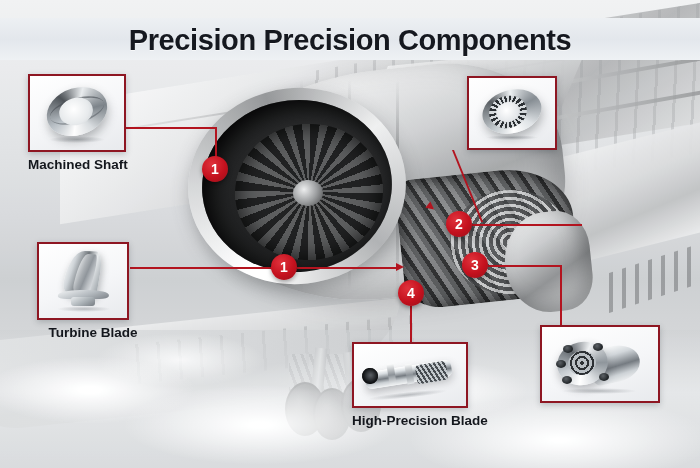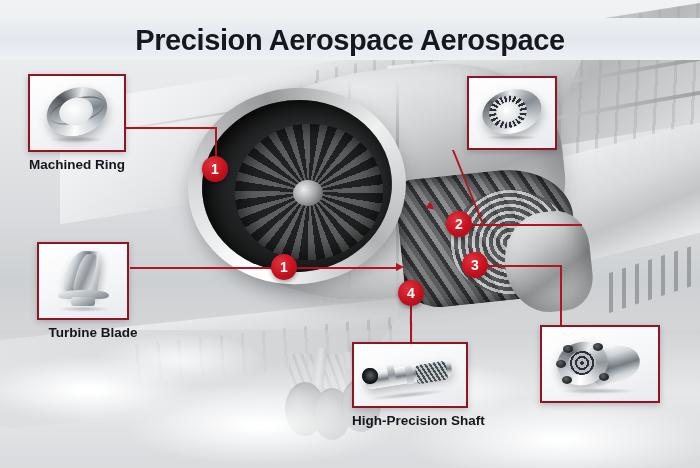--- a/index.html
+++ b/index.html
@@ -420,21 +420,21 @@
     <div class="core-cutaway"></div>
     <div class="core-rings"></div>
     <div class="exhaust-cone"></div>
     <div class="intake-lip"></div>
     <div class="intake-inner"></div>
     <div class="fan"></div>
     <div class="fan-hub"></div>
   </div>
 
   <div class="header-band"></div>
-  <div class="title">Precision Aerospace Aerospace</div>
+  <div class="title">Precision Precision Components</div>
 
   <div class="leader lh" style="left:125px; top:127px; width:92px;"></div>
   <div class="leader lv" style="left:215px; top:127px; height:42px;"></div>
 
   <div class="leader lh" style="left:130px; top:267px; width:145px;"></div>
 
   <div class="leader lh" style="left:297px; top:267px; width:100px;"></div>
   <div class="arrow" style="left:396px; top:263px;"></div>
 
   <div class="leader" style="left:452px; top:150px; width:2px; height:72px; transform:skewX(22deg); transform-origin:top;"></div>
@@ -455,21 +455,21 @@
 
   <div class="callout" style="left:28px; top:74px; width:98px;">
     <div class="box" style="width:98px; height:78px;">
       <div class="part ring-art">
         <div class="outer"></div>
           <div class="groove"></div>
           <div class="bore"></div>
           <div class="shadow"></div>
       </div>
     </div>
-    <div class="cap">Machined Ring</div>
+    <div class="cap">Machined Shaft</div>
   </div>
 
   <div class="callout" style="left:467px; top:76px; width:90px;">
     <div class="box" style="width:90px; height:74px;">
       <div class="part bearing-art">
         <div class="outer"></div>
           <div class="balls"></div>
           <div class="bore"></div>
           <div class="shadow"></div>
       </div>
@@ -494,21 +494,21 @@
     <div class="box" style="width:116px; height:66px;">
       <div class="part shaft-art">
         <div class="body"></div>
           <div class="knurl"></div>
         <div class="collar"></div>
           <div class="collar c2"></div>
         <div class="nose"></div>
           <div class="shadow"></div>
       </div>
     </div>
-    <div class="cap">High-Precision Shaft</div>
+    <div class="cap">High-Precision Blade</div>
   </div>
 
   <div class="callout" style="left:540px; top:325px; width:120px;">
     <div class="box" style="width:120px; height:78px;">
       <div class="part housing-art">
         <div class="barrel"></div>
           <div class="flange"></div>
           <div class="bore"></div>
         <div class="hole h1"></div>
           <div class="hole h2"></div>

